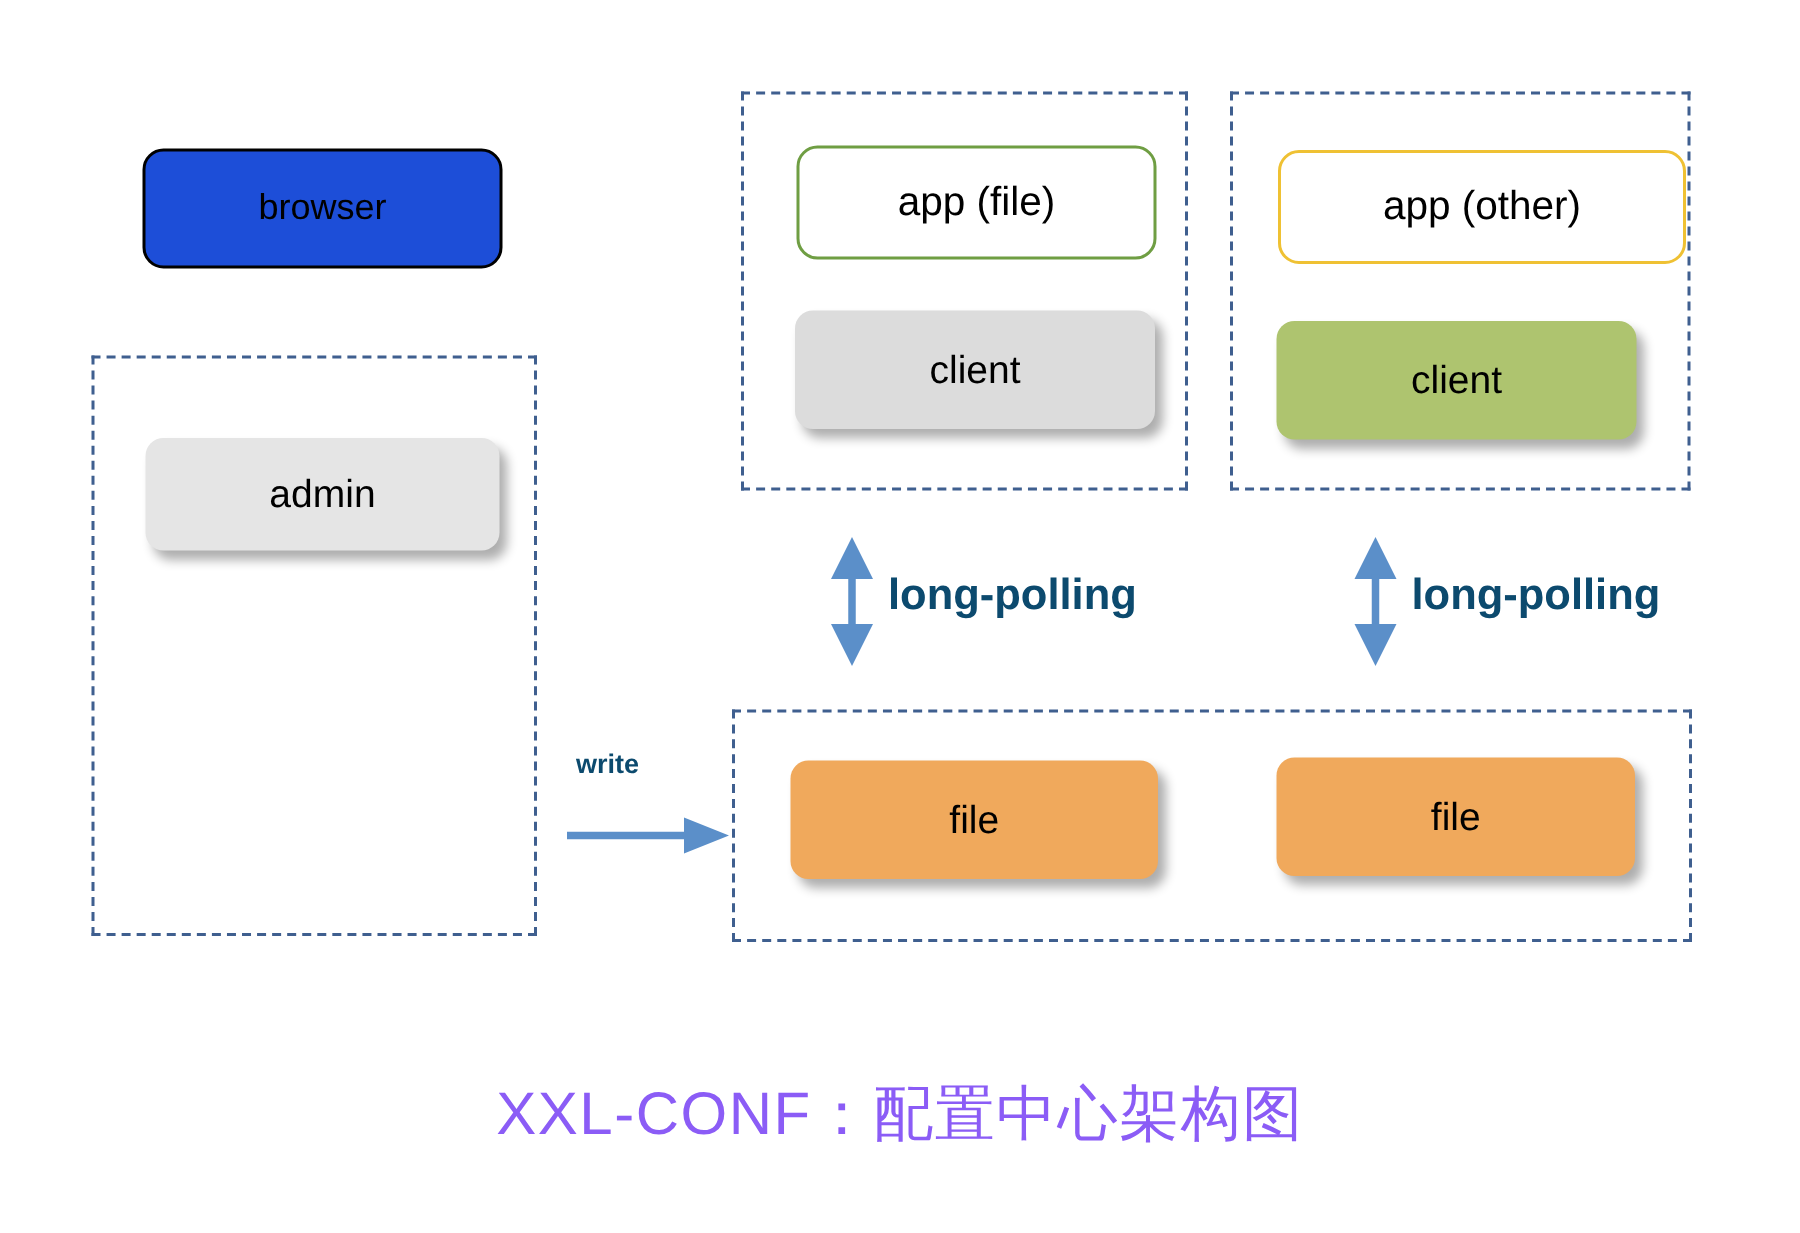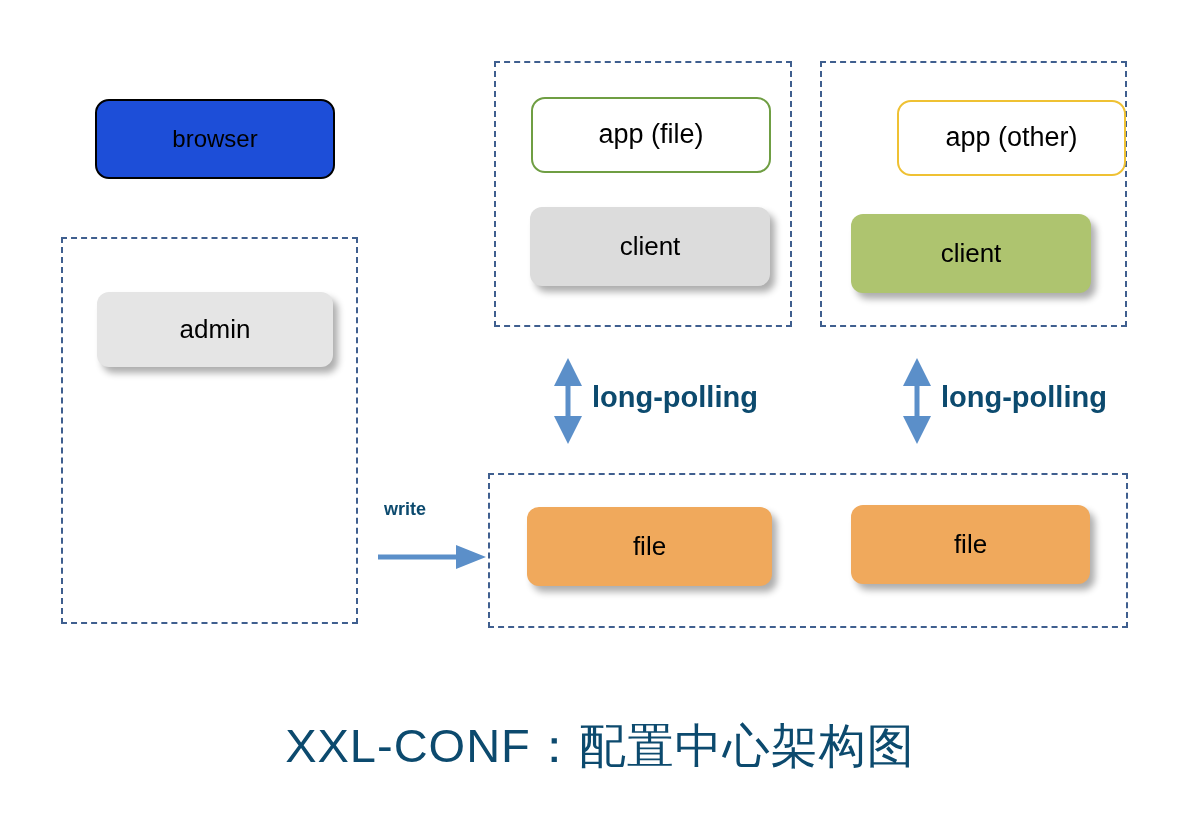--- a/index.html
+++ b/index.html
@@ -67,22 +67,22 @@
     position: absolute;
     color: #0c4a6e;
     white-space: nowrap;
     font-weight: bold;
   }
 
   .caption {
     position: absolute;
     width: 100%;
     text-align: center;
-    color: #0c4a6e;
-    font-size: 47px;
+    color: #8b5cf6;
+    font-size: 40px;
     letter-spacing: 1px;
   }
 
   .arrow-svg { position: absolute; overflow: visible; }
 </style>
 </head>
 <body>
 
 <div id="canvas">
 
@@ -109,21 +109,21 @@
   <div class="node app-box green" style="left:531px; top:97px; width:240px; height:76px;">
     <span>app (file)</span>
   </div>
 
   <div class="node solid-box" style="left:530px; top:207px; width:240px; height:79px; background:#dcdcdc;">
     <span>client</span>
   </div>
 
   <div class="dashed-group" style="left:820px; top:61px; width:307px; height:266px;"></div>
 
-  <div class="node app-box yellow" style="left:852px; top:100px; width:229px; height:76px;margin-left:45px;">
+  <div class="node app-box yellow" style="left:852px; top:100px; width:272px; height:76px;">
     <span>app (other)</span>
   </div>
 
   <div class="node solid-box" style="left:851px; top:214px; width:240px; height:79px; background:#aec46f;">
     <span>client</span>
   </div>
 
   <svg class="arrow-svg" style="left:552px; top:358px;" width="32" height="86">
     <polygon points="16,0 30,28 2,28" fill="#5b8fc9"></polygon>
     <line x1="16" y1="25" x2="16" y2="61" stroke="#5b8fc9" stroke-width="5"></line>

